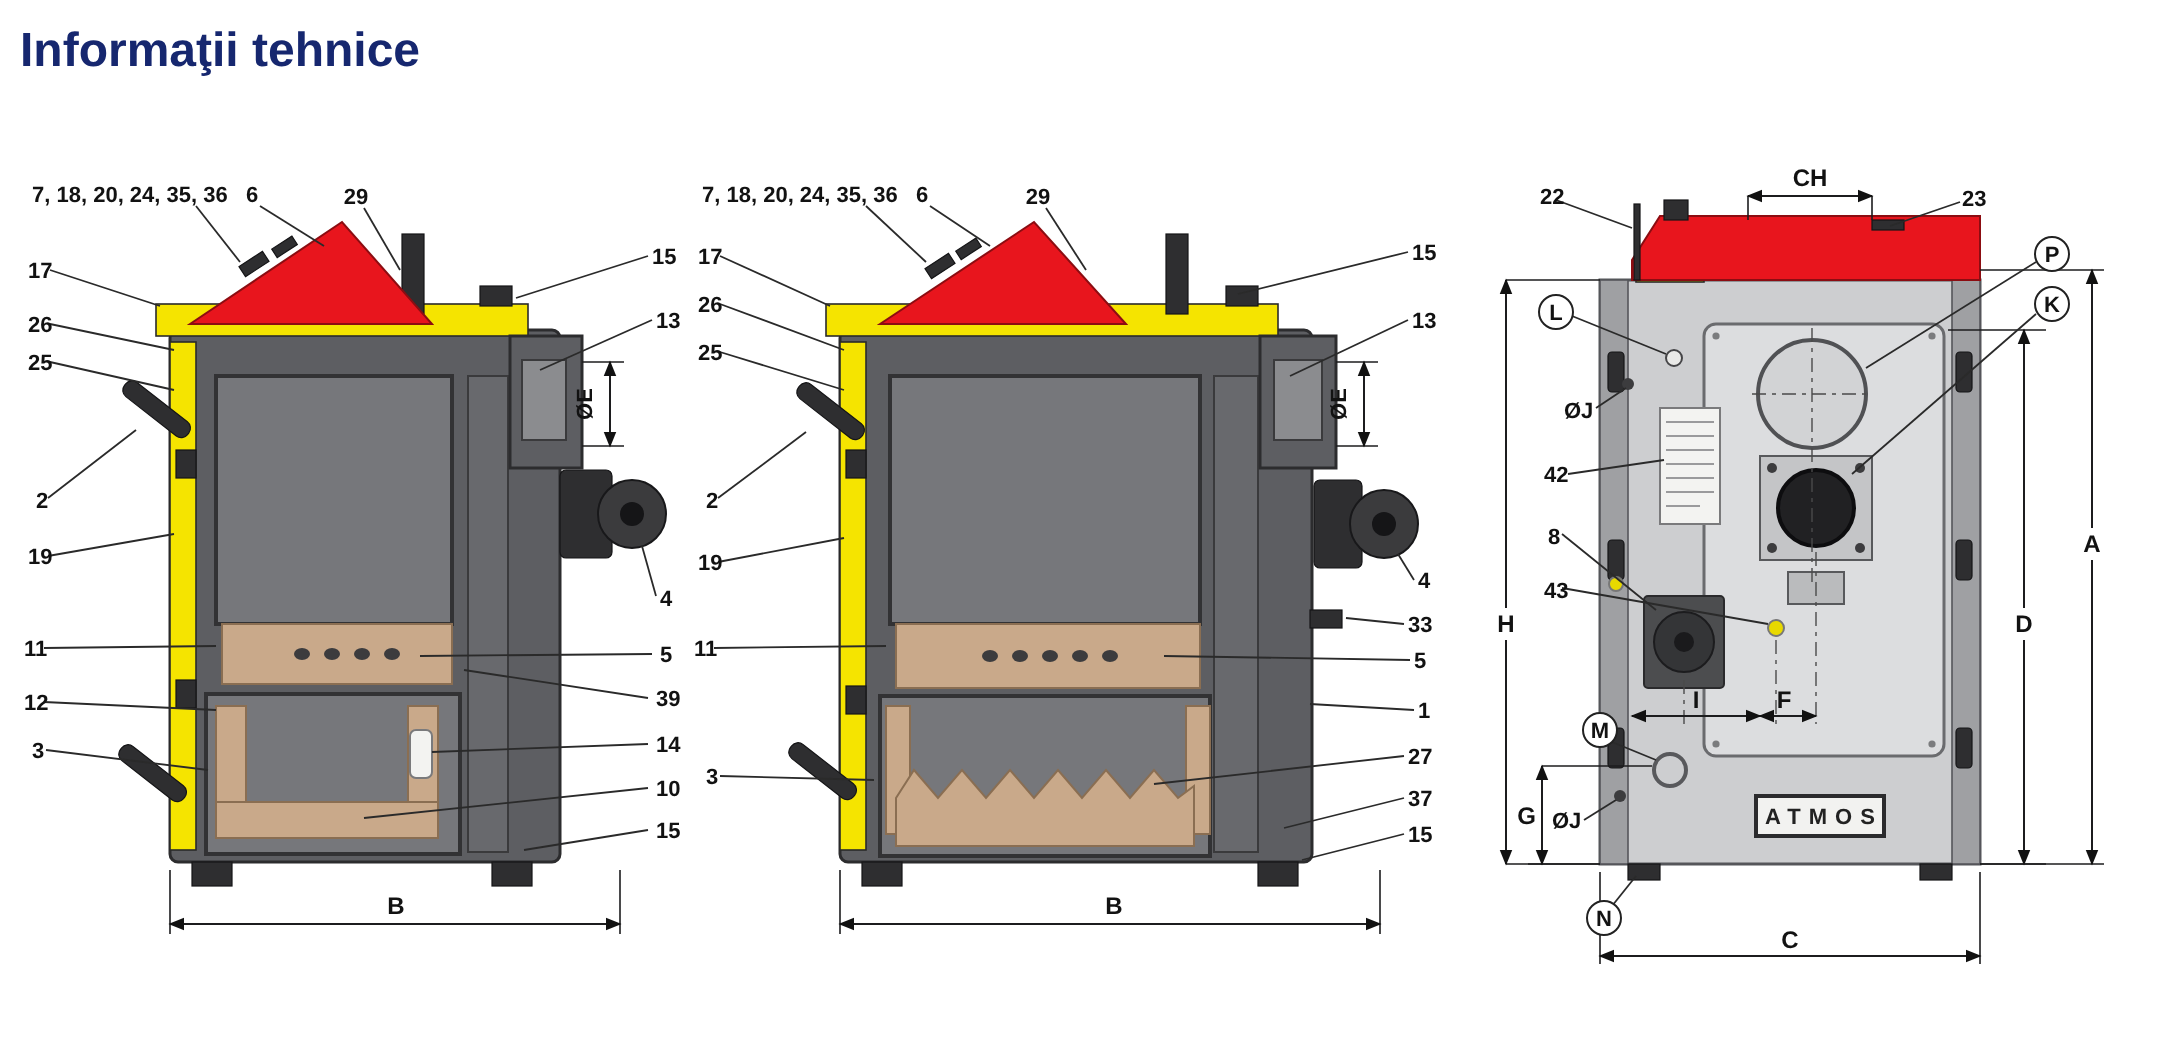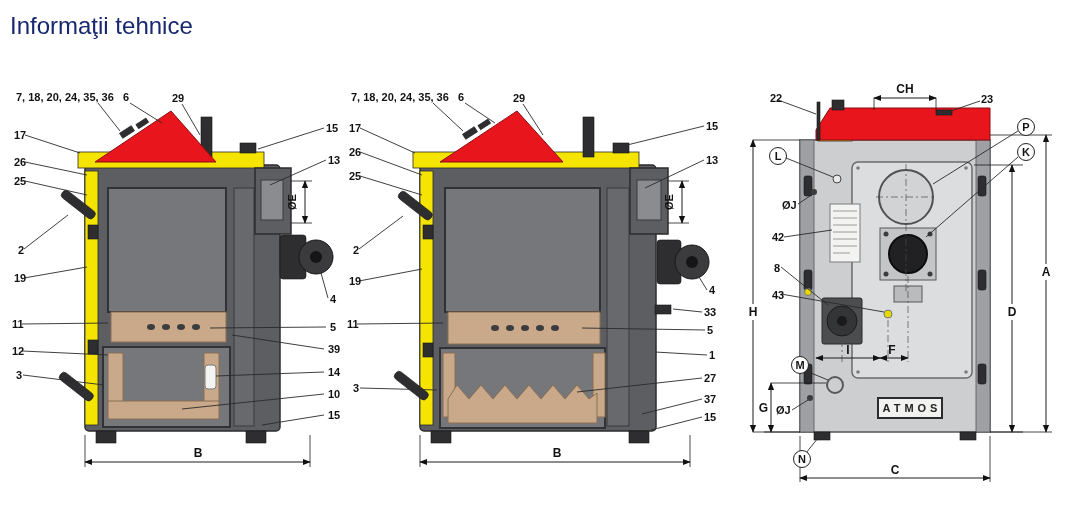--- a/index.html
+++ b/index.html
@@ -4,21 +4,21 @@
 <style>
   :root{
     --title:#16276f; --red-cover:#e8151d; --yellow-jacket:#f5e400;
     --body-gray:#5d5e62; --chamber-gray:#76777b; --ceramic-tan:#c9a98a;
     --panel-gray:#cdced0; --line:#1c1c1e;
   }
   *{margin:0;padding:0;box-sizing:border-box;}
   body{width:1090px;height:524px;background:#ffffff;position:relative;overflow:hidden;
        font-family:"Liberation Sans",sans-serif;}
   .page{position:absolute;inset:0;}
-  .title{position:absolute;left:10px;top:12px;font-size:24px;font-weight:normal;color:var(--title);}
+  .title{position:absolute;left:10px;top:12px;font-size:24px;font-weight:bold;color:var(--title);}
   svg{position:absolute;}
   #d1{left:8px;top:85px;} #d2{left:345px;top:85px;} #d3{left:740px;top:80px;}
 
   .co{font:bold 11px "Liberation Sans",sans-serif;fill:#121212;}
   .dim{font:bold 12px "Liberation Sans",sans-serif;fill:#121212;}
   .logo{font:bold 11px "Liberation Sans",sans-serif;letter-spacing:4px;fill:#222;}
   .lead line{stroke:#2a2a2a;stroke-width:0.9;}
   .dl{stroke:#1c1c1e;stroke-width:1;}
   .ext{stroke:#1c1c1e;stroke-width:0.8;}
   .axis{stroke:#4a4a4a;stroke-width:0.7;stroke-dasharray:7 3 2 3;fill:none;}

